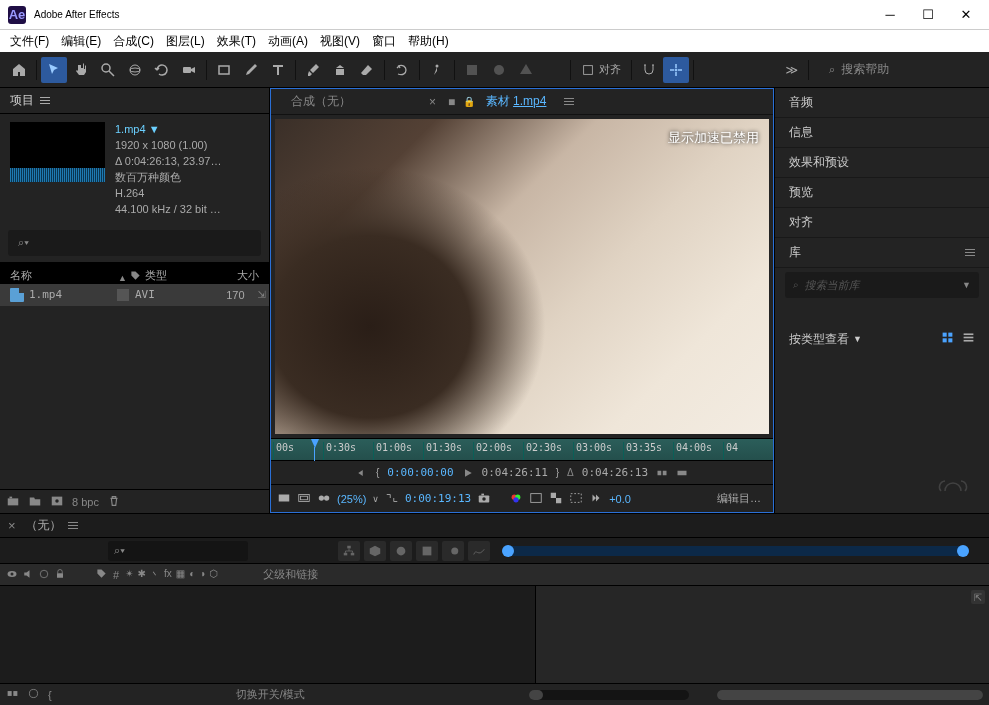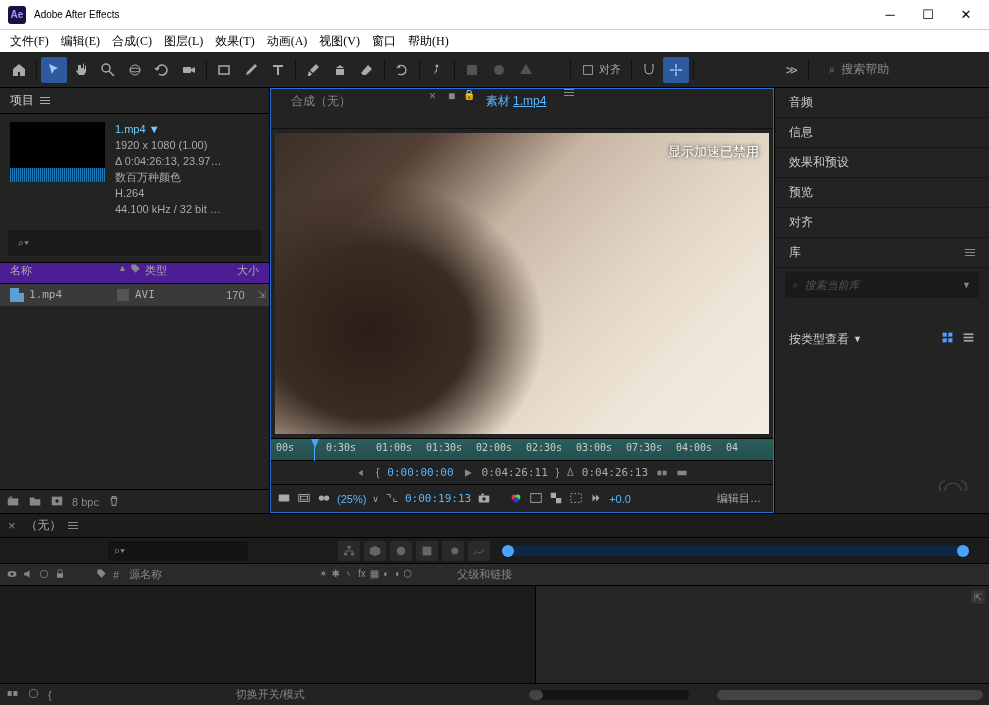--- a/index.html
+++ b/index.html
@@ -1,27 +1,27 @@
 <!DOCTYPE html>
 <html><head>
 <meta charset="utf-8">
 <style>
 * { margin: 0; padding: 0; box-sizing: border-box; font-family: "Microsoft YaHei", sans-serif; user-select: none; }
 body { width: 989px; height: 705px; background: #232323; overflow: hidden; }
 
 
 .titlebar { height: 30px; background: #fff; display: flex; align-items: center; padding: 0 8px; border-bottom: 1px solid #ccc; }
-.titlebar .logo { width: 18px; height: 18px; background: #1f0e45; color: #9a9aff; font-size: 10px; font-weight: bold; display: flex; align-items: center; justify-content: center; border-radius: 3px; margin-right: 8px; }
+.titlebar .logo { width: 18px; height: 18px; background: #1f0e45; color: #9a9aff; font-size: 13px; font-weight: bold; display: flex; align-items: center; justify-content: center; border-radius: 3px; margin-right: 8px; }
 .titlebar .title { font-size: 10px; color: #000; flex: 1; }
 .titlebar .wincontrols { display: flex; gap: 24px; margin-right: 8px; }
 .titlebar .wincontrols span { font-size: 13px; color: #000; cursor: pointer; width: 14px; text-align: center; }
 
 
 .menubar { height: 22px; background: #fff; display: flex; align-items: center; padding: 0 4px; font-size: 12px; color: #000; }
-.menubar span { padding: 2px 6px; cursor: pointer; font-family: Liberation Serif, serif; }
+.menubar span { padding: 2px 6px; cursor: pointer; }
 
 
 .toolbar { height: 36px; background: #232323; display: flex; align-items: center; padding: 0 6px; border-bottom: 1px solid #000; gap: 1px; }
 .toolbar .tbtn { width: 26px; height: 26px; display: flex; align-items: center; justify-content: center; color: #aaa; cursor: pointer; border-radius: 2px; }
 .toolbar .tbtn.active { background: #2d5a9e; color: #9acbff; }
 .toolbar .sep { width: 1px; height: 20px; background: #111; margin: 0 3px; }
 .toolbar .align { display: flex; align-items: center; color: #aaa; font-size: 11px; gap: 4px; padding: 0 6px; }
 .toolbar .chev { color: #aaa; font-size: 12px; margin: 0 6px; }
 .toolbar .searchhelp { flex: 0 0 160px; display: flex; align-items: center; background: #232323; border: none; color: #888; font-size: 12px; padding: 3px 6px; margin-left: 10px; }
 .toolbar .searchhelp .icon { margin-right: 6px; font-size: 11px; }
@@ -36,40 +36,40 @@
 .panelhdr { height: 26px; display: flex; align-items: center; padding: 0 10px; font-size: 12px; color: #ccc; border-bottom: 1px solid #000; }
 .panelhdr .hmenu { margin-left: 6px; display: flex; flex-direction: column; gap: 2px; }
 .panelhdr .hmenu span { width: 10px; height: 1px; background: #aaa; display: block; }
 .project .meta { display: flex; padding: 8px 10px 6px; gap: 10px; }
 .project .thumb { width: 95px; height: 60px; background: #000; position: relative; }
 .project .thumb .wave { position: absolute; bottom: 0; left: 0; right: 0; height: 14px; background: repeating-linear-gradient(90deg, #1e7ab2 0 1px, #0a3550 1px 2px); }
 .project .metatxt { font-size: 11px; color: #aaa; line-height: 1.45; }
 .project .fname { color: #6bd0ff; }
 .project .searchrow { height: 26px; display: flex; align-items: center; padding: 0 10px; margin: 6px 8px; background: #1a1a1a; border-radius: 3px; }
 .project .searchrow .sicon { color: #888; font-size: 11px; margin-right: 4px; }
-.project .cols { height: 22px; background: #4c1d95; display: flex; align-items: flex-start; font-size: 11px; color: #aaa; border-top: 1px solid #000; border-bottom: 1px solid #000; }
+.project .cols { height: 22px; background: #000000; display: flex; align-items: flex-end; font-size: 11px; color: #aaa; border-top: 1px solid #000; border-bottom: 1px solid #000; }
 .project .cols .c1 { width: 118px; padding-left: 10px; }
 .project .cols .ctag { width: 18px; text-align:center; }
 .project .cols .c2 { width: 70px; }
 .project .cols .c3 { flex:1; text-align: right; padding-right: 10px;}
 .project .frow { height: 22px; background: #3a3a3a; display: flex; align-items: center; font-size: 11px; color: #aaa; }
 .project .frow .ficon { width: 14px; height: 14px; background: #5aa0d6; margin: 0 5px 0 10px; border-radius: 1px; position: relative; }
 .project .frow .ficon::after { content:''; position:absolute; top:0; right:0; width:5px; height:5px; background:#3a3a3a; }
 .project .frow .fn { flex: 0 0 88px; font-family:monospace; }
 .project .frow .tag { width: 12px; height: 12px; background: #555; margin-right: 6px; }
 .project .frow .typ { width: 70px; font-family:monospace;}
 .project .frow .sz { flex:1; text-align:right; padding-right: 13px; }
 .project .frow .arr { color:#888; font-size:10px; margin-right:3px;}
 .project .filler { flex: 1; background: #232323; }
 .project .ftr { height: 24px; background: #232323; border-top: 1px solid #000; display: flex; align-items: center; padding: 0 6px; gap: 8px; color: #888; font-size: 11px; }
 .project .ftr svg { width:14px; height:14px; }
 
 
 .viewer { flex: 1; display: flex; flex-direction: column; border: 1px solid #2a6fd6; background:#232323; }
-.viewer .tabs { height: 40px; display: flex; font-size: 12px; color: #888; padding-left: 12px; gap: 8px; border-bottom: 1px solid #111; }
+.viewer .tabs { height: 26px; display: flex; align-items: center; font-size: 12px; color: #888; padding-left: 12px; gap: 8px; border-bottom: 1px solid #111; }
 .viewer .tabs .comp { padding: 4px 8px; }
 .viewer .tabs .x { color: #888; margin: 0 4px; }
 .viewer .tabs .lock { font-size: 10px; }
 .viewer .tabs .footage { color: #5ab7ff; padding: 4px 2px; }
 .viewer .tabs .footage .fname { color: #5ab7ff; text-decoration: underline; }
 .viewer .tabs .tmenu { margin-left: 8px; display: flex; flex-direction: column; gap: 2px; }
 .viewer .tabs .tmenu span { width: 10px; height: 1px; background: #888; display: block; }
 .viewarea { flex: 1; background: #232323; position: relative; padding: 4px; }
 .previewimg { width:100%; height:100%; background: linear-gradient(135deg, #3a2f28 0%, #544135 20%, #c8b6a5 40%, #e0d3c3 60%, #efe6d9 80%, #f3ece2 100%); position:relative; overflow:hidden;}
 .previewimg::before { content:''; position:absolute; left:0; bottom:0; width:55%; height:85%; background: radial-gradient(ellipse at 35% 60%, #2a1e17 0%, #3a2c22 40%, transparent 70%); }
@@ -404,21 +404,21 @@
       <div class="tick">
           <span>02:00s</span>
         </div>
       <div class="tick">
           <span>02:30s</span>
         </div>
       <div class="tick">
           <span>03:00s</span>
         </div>
       <div class="tick">
-          <span>07:30s</span>
+          <span>03:35s</span>
         </div>
       <div class="tick">
           <span>04:00s</span>
         </div>
       <div class="tick">
           <span>04</span>
         </div>
       <div class="playhead"></div>
     </div>
     <div class="timectrls">
@@ -604,21 +604,20 @@
       <span><svg width="12" height="12" viewBox="0 0 16 16" fill="#888">
             <rect x="4" y="7" width="8" height="6"></rect>
             <path d="M5 7V5a3 3 0 0 1 6 0v2" fill="none" stroke="#888"></path>
           </svg></span>
     </div>
     <div style="width:8px;"></div>
     <span><svg width="11" height="11" viewBox="0 0 16 16" fill="#888">
           <path d="M2 2h6l6 6-6 6-6-6z"></path>
         </svg></span>
     <span style="margin:0 6px;color:#888;">#</span>
-    <div class="nm">源名称</div>
     <div class="sw">
       <span>✴</span>
         <span>✱</span>
         <span>丶</span>
         <span>fx</span>
         <span>▦</span>
         <span>◐</span>
         <span>◑</span>
         <span>⬡</span>
     </div>

